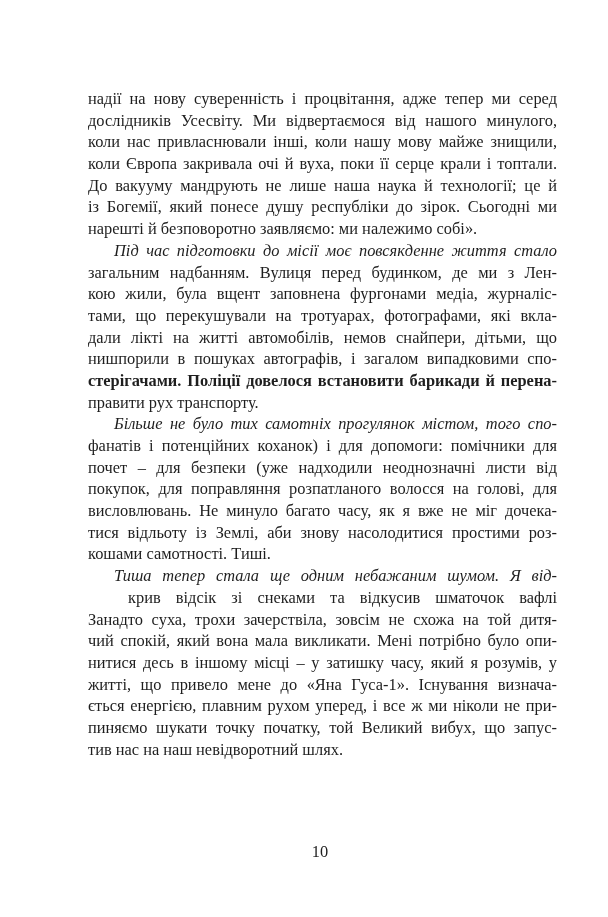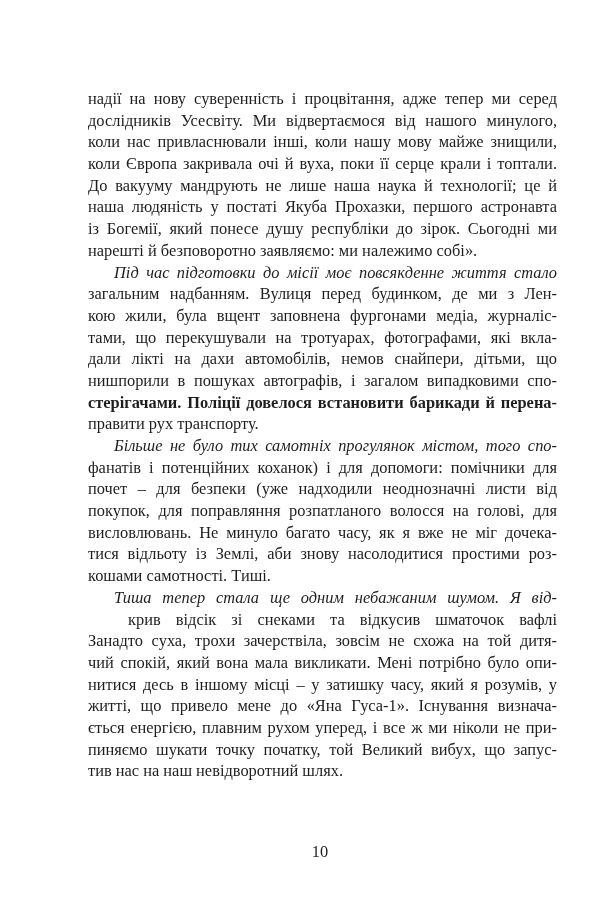--- a/index.html
+++ b/index.html
@@ -61,31 +61,30 @@
 
 <div class="page">
   <div class="text-block">
 
     <div>
       <span class="line" style="white-space: normal; overflow: hidden;">надії на нову суверенність і процвітання, адже тепер ми серед</span>
       <span class="line" style="white-space: normal; overflow: hidden;">дослідників Усесвіту. Ми відвертаємося від нашого минулого,</span>
       <span class="line" style="white-space: normal; overflow: hidden;">коли нас привласнювали інші, коли нашу мову майже знищили,</span>
       <span class="line" style="white-space: normal; overflow: hidden;">коли Європа закривала очі й вуха, поки її серце крали і топтали.</span>
       <span class="line" style="white-space: normal; overflow: hidden;">До вакууму мандрують не лише наша наука й технології; це й</span>
-      <span class="line" style="white-space: normal; overflow: hidden;">наша людяність у постаті Якуба Прохазки, першого астронавта</span>
       <span class="line" style="white-space: normal; overflow: hidden;">із Богемії, який понесе душу республіки до зірок. Сьогодні ми</span>
       <span class="line last" style="white-space: normal; overflow: hidden;">нарешті й безповоротно заявляємо: ми належимо собі».</span>
     </div>
 
     <div>
       <span class="line indent" style="white-space: normal; overflow: hidden;">Під час підготовки до місії моє повсякденне життя стало</span>
       <span class="line" style="white-space: normal; overflow: hidden;">загальним надбанням. Вулиця перед будинком, де ми з Лен-</span>
       <span class="line" style="white-space: normal; overflow: hidden;">кою жили, була вщент заповнена фургонами медіа, журналіс-</span>
       <span class="line" style="white-space: normal; overflow: hidden;">тами, що перекушували на тротуарах, фотографами, які вкла-</span>
-      <span class="line" style="white-space: normal; overflow: hidden;">дали лікті на дахи автомобілів, немов снайпери, дітьми, що</span>
+      <span class="line" style="white-space: normal; overflow: hidden;">дали лікті на житті автомобілів, немов снайпери, дітьми, що</span>
       <span class="line" style="white-space: normal; overflow: hidden;">нишпорили в пошуках автографів, і загалом випадковими спо-</span>
       <span class="line" style="white-space: normal; overflow: hidden; font-weight: bold;">стерігачами. Поліції довелося встановити барикади й перена-</span>
       <span class="line last" style="white-space: normal; overflow: hidden;">правити рух транспорту.</span>
     </div>
 
     <div>
       <span class="line indent" style="white-space: normal; overflow: hidden;">Більше не було тих самотніх прогулянок містом, того спо-</span>
       <span class="line" style="white-space: normal; overflow: hidden;">фанатів і потенційних коханок) і для допомоги: помічники для</span>
       <span class="line" style="white-space: normal; overflow: hidden;">почет – для безпеки (уже надходили неоднозначні листи від</span>
       <span class="line" style="white-space: normal; overflow: hidden;">покупок, для поправляння розпатланого волосся на голові, для</span>

